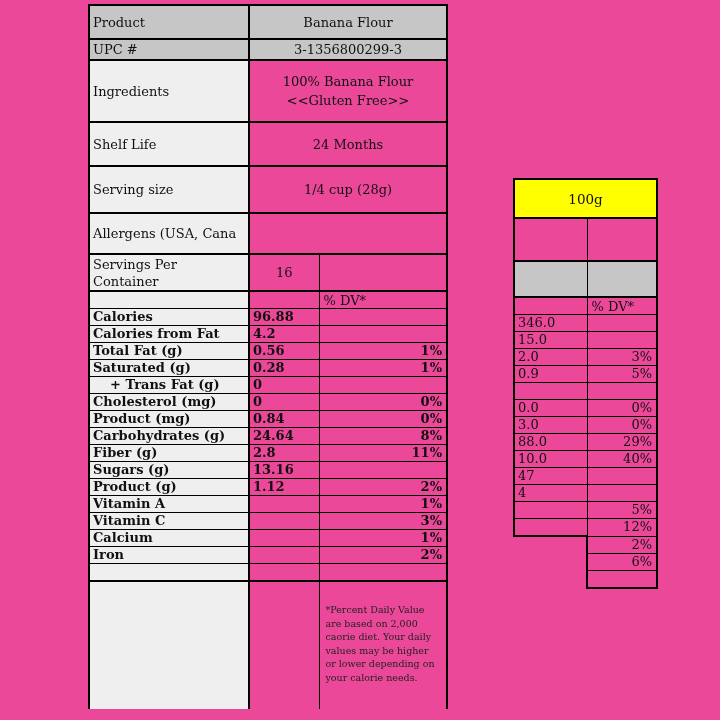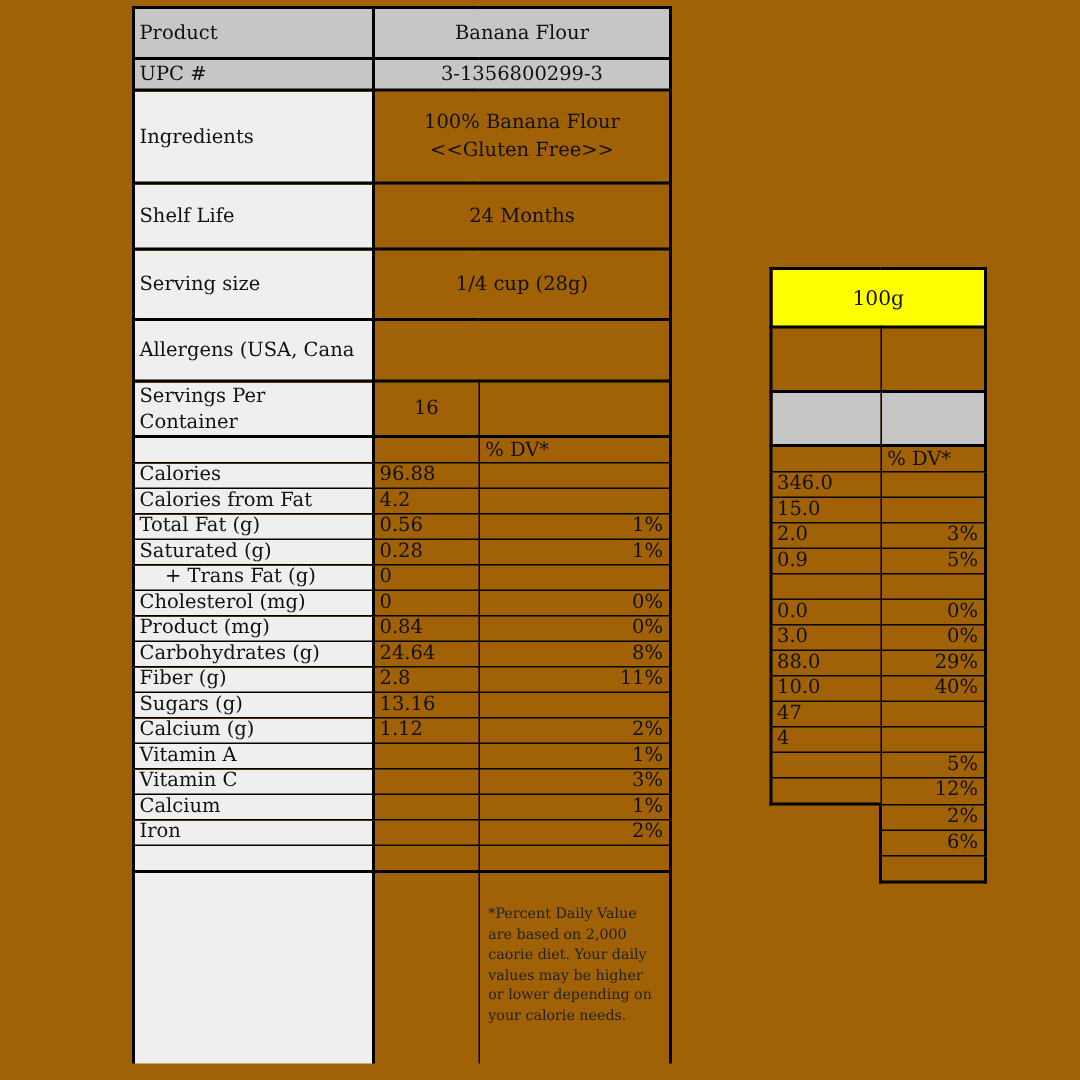--- a/index.html
+++ b/index.html
@@ -1,16 +1,16 @@
 <!DOCTYPE html>
 <html><head>
 <meta charset="utf-8">
 <style>
   html,body{margin:0;padding:0;background:#fff;}
-  .sheet{position:relative;width:720px;height:720px;background:#a16207;overflow:hidden;
+  .sheet{position:relative;width:720px;height:720px;background:#ec4899;overflow:hidden;
          font-family:"DejaVu Serif","Liberation Serif",serif;color:#111;}
   table{border-collapse:collapse;position:absolute;table-layout:fixed;}
   td{border:1px solid #000;padding:0 3px;font-size:13px;overflow:hidden;vertical-align:middle;}
 
   
   #left-table{left:88px;top:4px;width:358px;}
   #left-table td:first-child{border-left-width:2px;}
   #left-table td:last-child{border-right-width:2px;}
   .lbl{text-align:left;border-right-width:2px;}
   .silver{background:#c6c6c6;}
@@ -24,21 +24,21 @@
   .r-upc td{height:19px;}
   .r-ingredients td{height:60px;}
   .r-ingredients .val div{line-height:19px;}
   .r-shelf td{height:42px;}
   .r-serving td{height:45px;margin-top:32px;}
   .r-allergens td{height:39px;}
   .r-allergens .lbl{white-space:nowrap;}
   .r-servings td{height:35px;}
   .r-servings .lbl{line-height:17px;}
   .r-dvhdr td{height:16px;border-top-width:2px;}
-  .r-data td{height:16px;line-height:16px;}
+  .r-data td{height:16px;line-height:16px;font-weight:bold;}
   .indent{padding-left:20px;}
   .r-footnote td{height:106px;border-top-width:2px;border-bottom-style:none;vertical-align:top;}
   .footnote-cell{font-size:9.5px;line-height:13.5px;text-align:left;padding:21px 5px 0 6px;color:#222;margin-top:36px;}
 
   
   #right-table{left:513px;top:178px;width:143px;}
   #right-table td:first-child{border-left-width:2px;}
   #right-table td:last-child{border-right-width:2px;}
   .rr-hdr td{height:37px;border-width:2px;font-size:13.5px;}
   .yellow{background:#ffff00;}
@@ -145,21 +145,21 @@
       <td class="lbl lgray">Fiber (g)</td>
       <td class="num">2.8</td>
       <td class="pct">11%</td>
     </tr>
     <tr class="r-data">
       <td class="lbl lgray">Sugars (g)</td>
       <td class="num">13.16</td>
       <td class="pct"></td>
     </tr>
     <tr class="r-data">
-      <td class="lbl lgray">Calcium (g)</td>
+      <td class="lbl lgray">Product (g)</td>
       <td class="num">1.12</td>
       <td class="pct">2%</td>
     </tr>
     <tr class="r-data">
       <td class="lbl lgray">Vitamin A</td>
       <td class="num"></td>
       <td class="pct">1%</td>
     </tr>
     <tr class="r-data">
       <td class="lbl lgray">Vitamin C</td>

